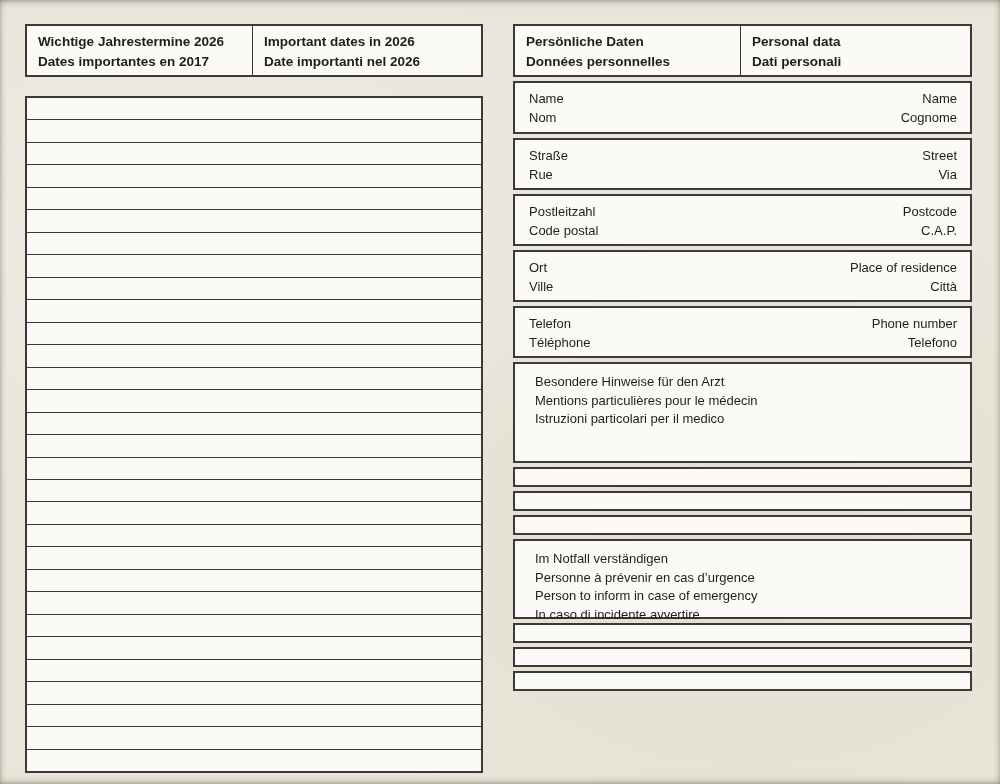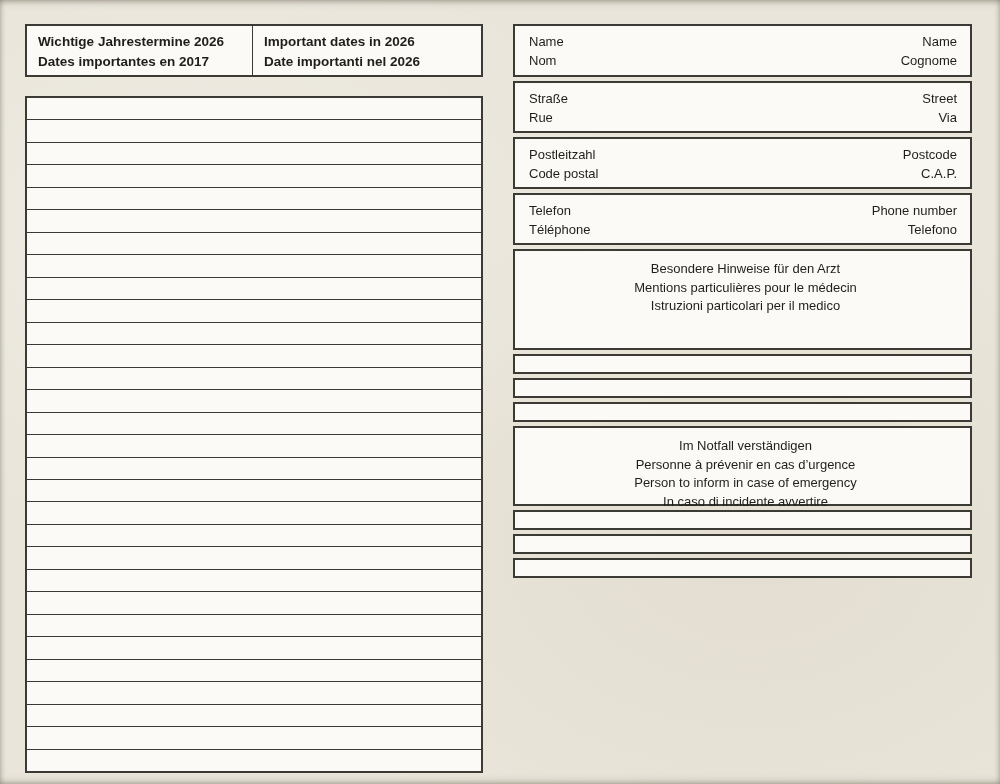--- a/index.html
+++ b/index.html
@@ -59,21 +59,21 @@
   .fb{position:relative;height:52px;}
   .fb.tall{height:53px;}
   .lbl{
     position:absolute;top:6px;
     font-size:13px;line-height:19px;color:var(--text);
   }
   .lbl.de-fr{left:14px;text-align:left;}
   .lbl.en-it{right:13px;text-align:right;}
 
   
-  .note-box{padding:9px 14px 0 20px;font-size:13px;line-height:18.6px;color:var(--text);text-align:center;}
+  .note-box{padding:9px 14px 0 20px;font-size:13px;line-height:18.6px;color:var(--text);}
   .note-box.doctor{height:101px;}
   .note-box.emergency{height:80px;}
 
   
   .blank-group{display:flex;flex-direction:column;gap:4px;}
   .rp-blank{height:20px;background:var(--box);border:2px solid var(--line);}
 </style>
 </head>
 <body>
 
@@ -118,20 +118,30 @@
         <div class="rule-row"></div>
         <div class="rule-row"></div>
         <div class="rule-row"></div>
         <div class="rule-row"></div>
         <div class="rule-row"></div>
         <div class="rule-row"></div>
       </div>
   </div>
 
   <div class="page page-right">
+    <div class="box hdr">
+      <div class="hdr-cell first">
+        <div>Persönliche Daten</div>
+        <div>Données personnelles</div>
+      </div>
+      <div class="hdr-cell second">
+        <div>Personal data</div>
+        <div>Dati personali</div>
+      </div>
+    </div>
 
     <div class="box fb tall">
       <div class="lbl de-fr">
         <div>Name</div>
         <div>Nom</div>
       </div>
       <div class="lbl en-it">
         <div>Name</div>
         <div>Cognome</div>
       </div>
@@ -153,20 +163,30 @@
       <div class="lbl de-fr">
         <div>Postleitzahl</div>
         <div>Code postal</div>
       </div>
       <div class="lbl en-it">
         <div>Postcode</div>
         <div>C.A.P.</div>
       </div>
     </div>
 
+    <div class="box fb">
+      <div class="lbl de-fr">
+        <div>Ort</div>
+        <div>Ville</div>
+      </div>
+      <div class="lbl en-it">
+        <div>Place of residence</div>
+        <div>Città</div>
+      </div>
+    </div>
 
     <div class="box fb">
       <div class="lbl de-fr">
         <div>Telefon</div>
         <div>Téléphone</div>
       </div>
       <div class="lbl en-it">
         <div>Phone number</div>
         <div>Telefono</div>
       </div>

